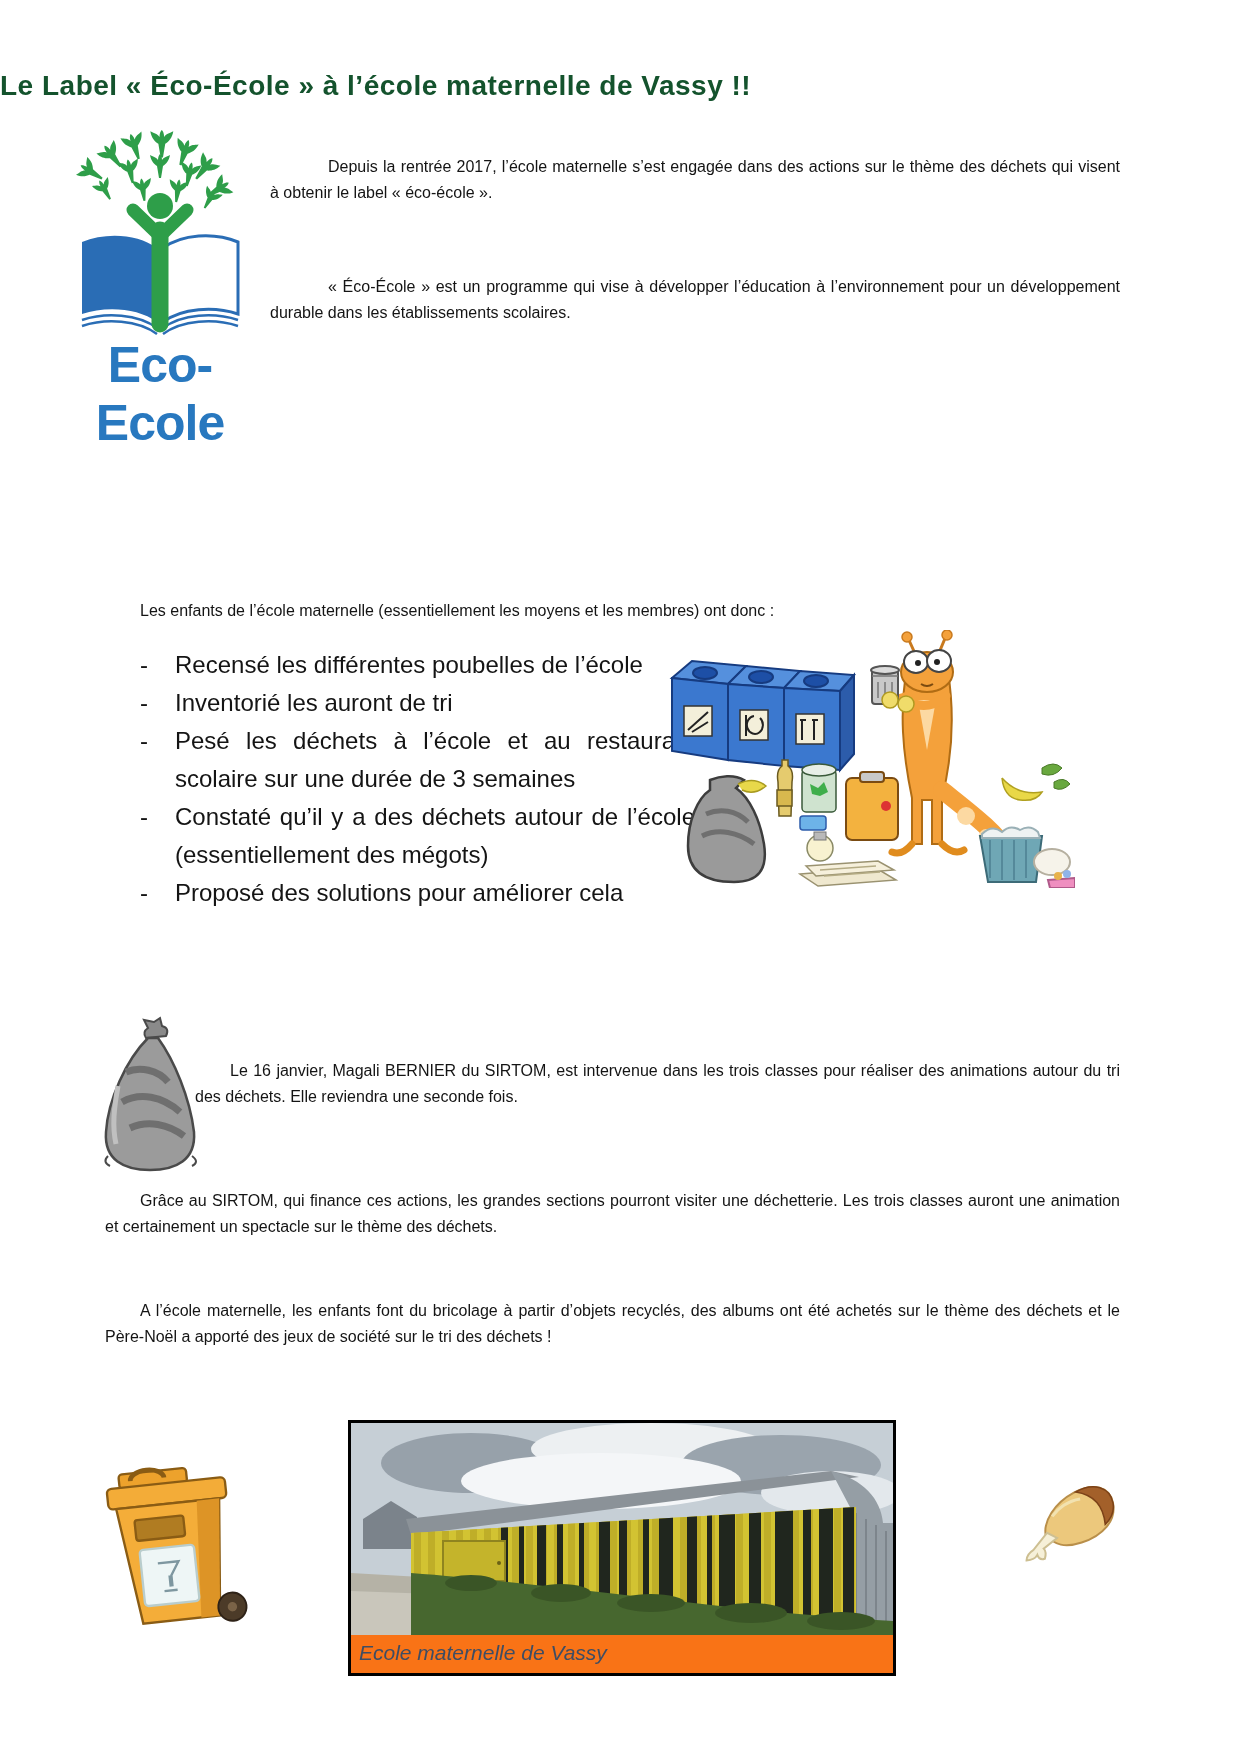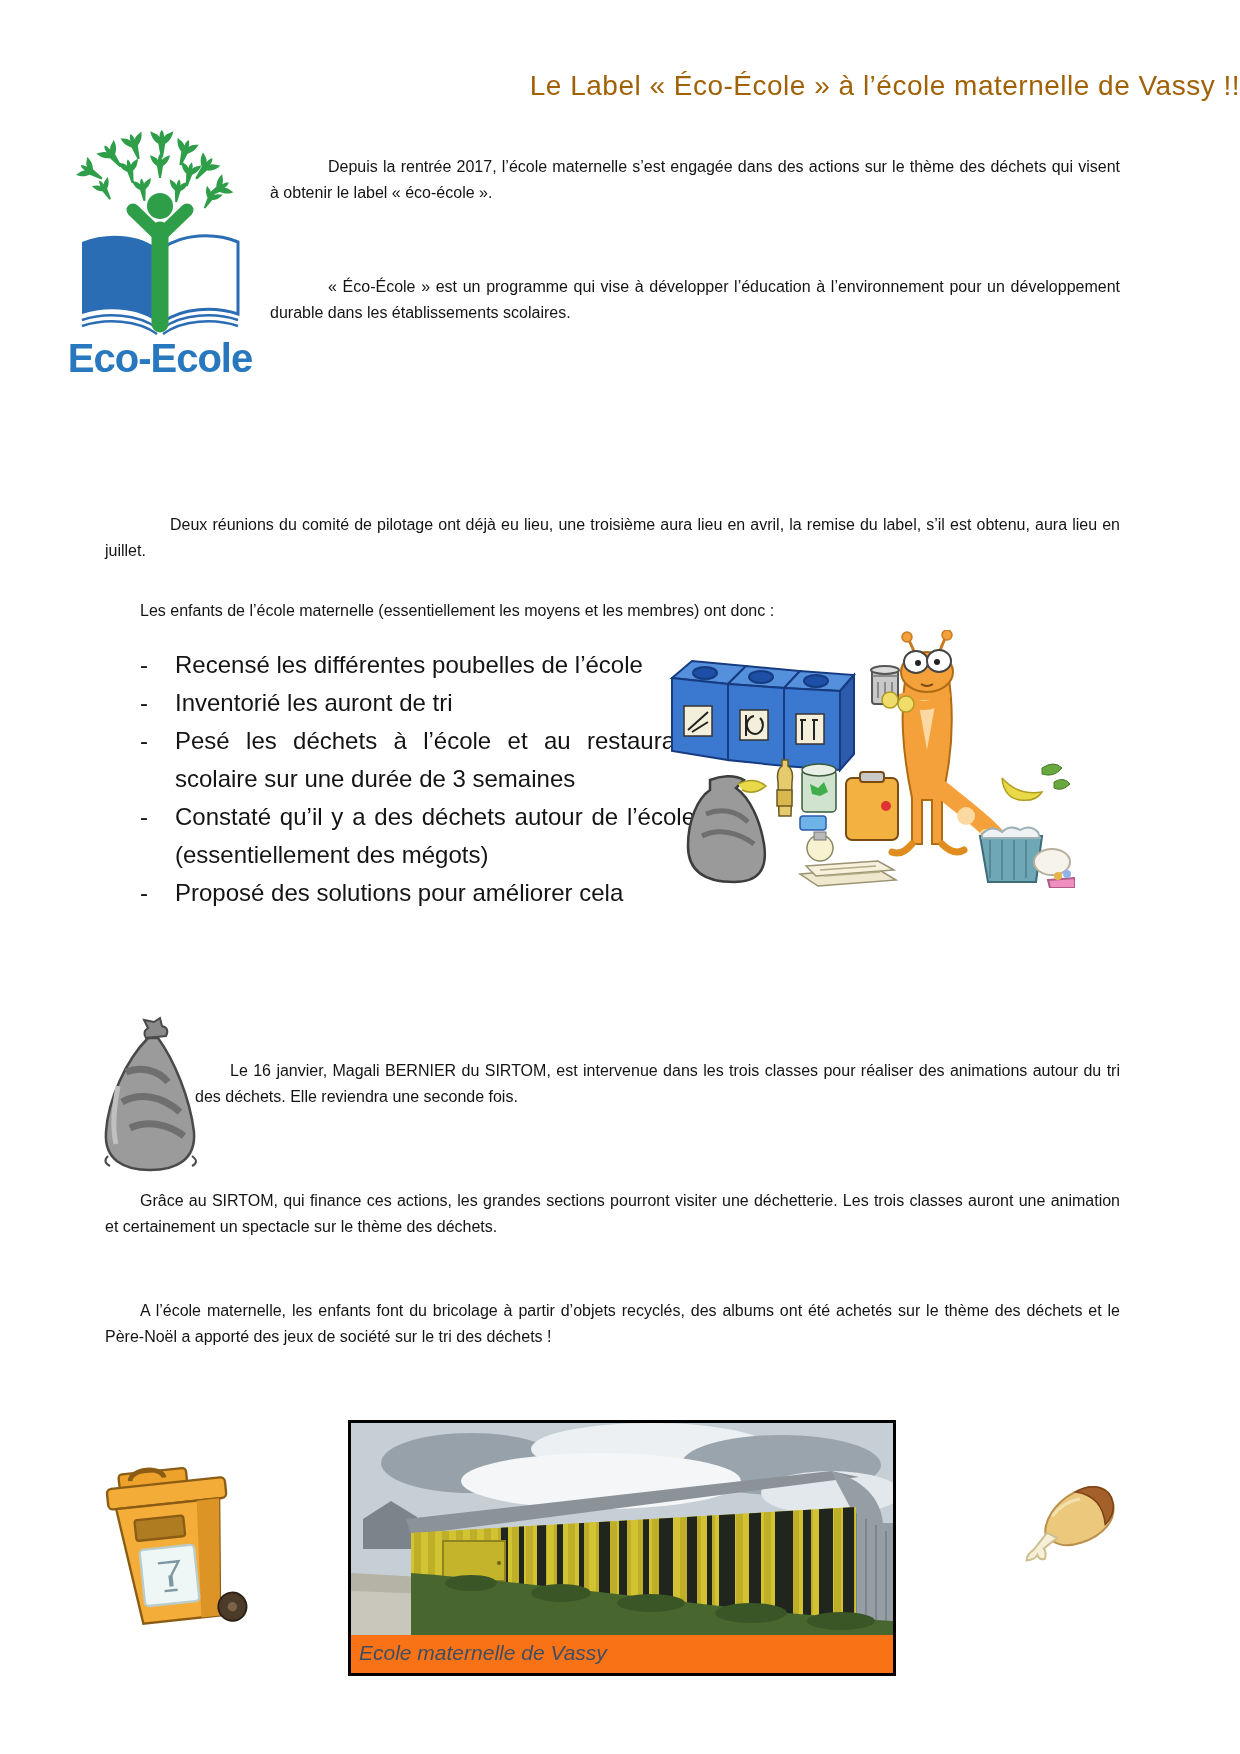--- a/index.html
+++ b/index.html
@@ -1,34 +1,34 @@
 <!DOCTYPE html>
 <html><head>
 <meta charset="utf-8">
 <style>
   html,body{margin:0;padding:0;background:#fff;}
   .page{position:relative;width:1240px;height:1754px;background:#ffffff;overflow:hidden;
         font-family:"Liberation Sans",sans-serif;color:#141414;}
-  .title{position:absolute;left:0;right:0;top:70px;text-align:right;
-         font-size:28px;font-weight:normal;letter-spacing:.5px;color:#a16207;}
+  .title{position:absolute;left:0;right:0;top:70px;text-align:left;
+         font-size:28px;font-weight:bold;letter-spacing:.5px;color:#14532d;}
   .para{position:absolute;font-size:16px;line-height:26px;text-align:justify;color:#141414;}
   #p1{left:270px;top:138px;width:850px;text-indent:58px;}
   #p2{left:270px;top:258px;width:850px;text-indent:58px;}
   #p3{left:105px;top:378px;width:1015px;text-indent:65px;}
   #p4{left:105px;top:496px;width:1015px;text-indent:65px;}
   #p5{left:105px;top:582px;width:1015px;text-indent:35px;}
   #p6{left:195px;top:1042px;width:925px;text-indent:35px;}
   #p7{left:105px;top:1172px;width:1015px;text-indent:35px;margin-top:16px;}
   #p8{left:105px;top:1282px;width:1015px;text-indent:35px;}
   .bullets{position:absolute;left:138px;top:646px;width:557px;margin:0;padding:0;list-style:none;
            font-size:24px;line-height:38px;}
   .bullets li{position:relative;padding-left:37px;text-align:justify;}
   .bullets .dash{position:absolute;left:2px;top:0;}
   .logo-wrap{position:absolute;left:60px;top:128px;width:200px;text-align:center;}
-  .logo-caption{font-size:40px;font-weight:bold;color:#2878bf;letter-spacing:-1px;margin-top:-4px;}
+  .logo-caption{font-size:50px;font-weight:bold;color:#2878bf;letter-spacing:-1px;margin-top:-4px;}
   .art{position:absolute;}
   #cartoon{left:650px;top:630px;}
   #bag{left:96px;top:1016px;}
   #bin{left:92px;top:1452px;transform:rotate(-6deg);}
   #drumstick{left:1002px;top:1466px;}
   .photo-frame{position:absolute;left:348px;top:1420px;width:548px;height:256px;
                border:3px solid #000;background:#f97316;box-sizing:border-box;}
   .photo-frame svg{display:block;}
   .photo-caption{font-size:21px;font-style:italic;color:#3f4d63;padding:6px 2px 0 8px;text-align:left;}
 </style>
@@ -74,21 +74,20 @@
         <use href="#leaf" transform="translate(108,50) rotate(8) scale(0.95)"></use>
         <use href="#leaf" transform="translate(30,58) rotate(-30) scale(0.9)"></use>
         <use href="#leaf" transform="translate(146,56) rotate(30) scale(0.9)"></use>
       </g>
     </svg>
     <div class="logo-caption">Eco-Ecole</div>
   </div>
 
   <p class="para" id="p1">Depuis la rentrée 2017, l’école maternelle s’est engagée dans des actions sur le thème des déchets qui visent à obtenir le label « éco-école ».</p>
   <p class="para" id="p2">« Éco-École » est un programme qui vise à développer l’éducation à l’environnement pour un développement durable dans les établissements scolaires.</p>
-  <p class="para" id="p4">Deux réunions du comité de pilotage ont déjà eu lieu, une troisième aura lieu en avril, la remise du label, s’il est obtenu, aura lieu en juillet.</p>
   <p class="para" id="p5">Les enfants de l’école maternelle (essentiellement les moyens et les membres) ont donc :</p>
 
   <ul class="bullets">
     <li><span class="dash">-</span><span>Recensé les différentes poubelles de l’école</span></li>
     <li><span class="dash">-</span><span>Inventorié les auront de tri</span></li>
     <li><span class="dash">-</span><span>Pesé les déchets à l’école et au restaurant scolaire sur une durée de 3 semaines</span></li>
     <li><span class="dash">-</span><span>Constaté qu’il y a des déchets autour de l’école (essentiellement des mégots)</span></li>
     <li><span class="dash">-</span><span>Proposé des solutions pour améliorer cela</span></li>
   </ul>
 

